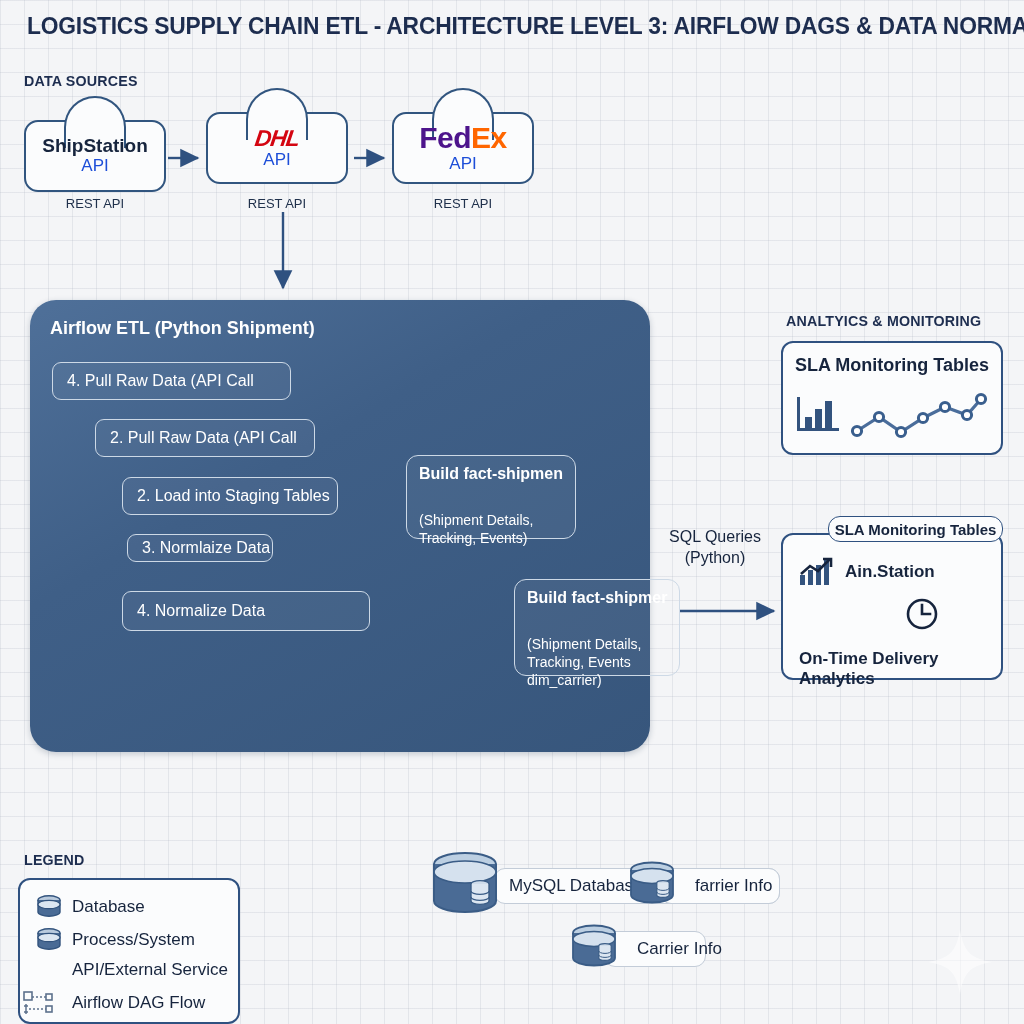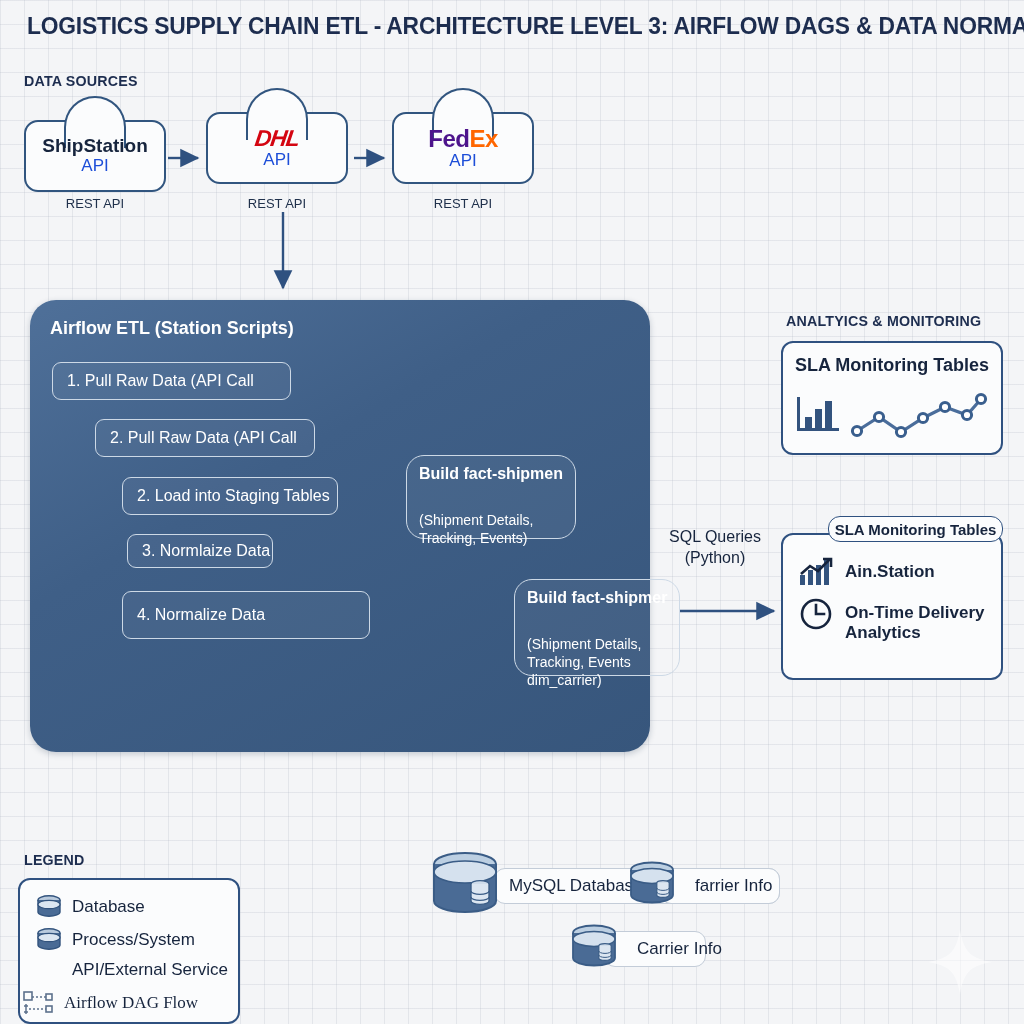--- a/index.html
+++ b/index.html
@@ -61,21 +61,21 @@
     position:absolute;font-size:13px;color:#20314c;white-space:nowrap;
     text-align:center;
   }
   .logo-shipstation{color:#16243d;font-size:19px;}
   .logo-dhl{
     color:#d40511;font-style:italic;font-weight:bold;font-size:23px;
     letter-spacing:-1px;transform:skewX(-8deg);
   }
   .logo-fedex .fx-a{color:#4d148c;}
   .logo-fedex .fx-b{color:#ff6600;}
-  .logo-fedex{font-size:24px;font-weight:bold;letter-spacing:-.5px;}
+  .logo-fedex{font-size:30px;font-weight:bold;letter-spacing:-.5px;}
 
   
   #etl-panel{
     position:absolute;left:30px;top:300px;width:620px;height:452px;
     border-radius:26px;
     background:linear-gradient(150deg,#4f7099 0%,#3f5f87 38%,#37567c 100%);
     box-shadow:0 2px 6px rgba(20,40,70,.22);
   }
   #etl-title{
     position:absolute;left:50px;top:318px;
@@ -84,21 +84,21 @@
   .task{
     position:absolute;box-sizing:border-box;
     border:1.6px solid #cdd9e6;border-radius:9px;
     background:rgba(255,255,255,.045);
     color:#ffffff;font-size:16px;
     display:flex;align-items:center;
     padding:0 14px;white-space:nowrap;
   }
   .factbox{
     position:absolute;box-sizing:border-box;
-    border:1.6px solid #cdd9e6;border-radius:18px;
+    border:1.6px solid #cdd9e6;border-radius:12px;
     background:rgba(255,255,255,.05);
     color:#ffffff;padding:8px 12px 10px 12px;
   }
   .factbox .fb-t{font-size:16px;font-weight:bold;line-height:1.25;white-space:nowrap;}
   .factbox .fb-s{font-size:14px;line-height:1.28;margin-top:28px;}
 
   
   .card{
     position:absolute;box-sizing:border-box;
     border:2.2px solid #2f5180;border-radius:12px;background:#fbfcfd;
@@ -204,27 +204,27 @@
 <div class="cloud" style="left:392px;top:112px;">
   <div class="cloud-bump"></div>
   <div class="cloud-logo logo-fedex">
     <span class="fx-a">Fed</span><span class="fx-b">Ex</span>
   </div>
   <div class="cloud-sub">API</div>
 </div>
 <div class="cloud-caption" style="left:392px;top:196px;width:142px;">REST API</div>
 
 <div id="etl-panel"></div>
-<div id="etl-title">Airflow ETL (Station Scripts)</div>
-
-<div class="task" style="left:52px;top:362px;width:239px;height:38px;">1. Pull Raw Data (API Call</div>
+<div id="etl-title">Airflow ETL (Python Shipment)</div>
+
+<div class="task" style="left:52px;top:362px;width:239px;height:38px;">4. Pull Raw Data (API Call</div>
 <div class="task" style="left:95px;top:419px;width:220px;height:38px;">2. Pull Raw Data (API Call</div>
 <div class="task" style="left:122px;top:477px;width:216px;height:38px;">2. Load into Staging Tables</div>
-<div class="task" style="left:127px;top:534px;width:146px;height:34px;">3. Normlaize Data</div>
-<div class="task" style="left:122px;top:591px;width:248px;height:48px;">4. Normalize Data</div>
+<div class="task" style="left:127px;top:534px;width:146px;height:28px;">3. Normlaize Data</div>
+<div class="task" style="left:122px;top:591px;width:248px;height:40px;">4. Normalize Data</div>
 
 <div class="factbox" style="left:406px;top:455px;width:170px;height:84px;">
   <div class="fb-t">Build fact-shipmen</div>
   <div class="fb-s" style="white-space:pre-line;">(Shipment Details,
 Tracking, Events)</div>
 </div>
 
 <div class="factbox" style="left:514px;top:579px;width:166px;height:97px;">
   <div class="fb-t">Build fact-shipmer</div>
   <div class="fb-s" style="white-space:pre-line;">(Shipment Details,
@@ -265,21 +265,21 @@
     <svg width="34" height="30" viewBox="0 0 34 30">
       <rect x="1" y="18" width="5" height="10" fill="#33537e"></rect>
       <rect x="9" y="13" width="5" height="15" fill="#33537e"></rect>
       <rect x="17" y="8" width="5" height="20" fill="#33537e"></rect>
       <rect x="25" y="3" width="5" height="25" fill="#33537e"></rect>
       <polyline points="2,17 11,9 19,14 31,2" fill="none" stroke="#16243d" stroke-width="2.6"></polyline>
       <path d="M24,2 L32,2 L32,10" fill="none" stroke="#16243d" stroke-width="2.6"></path>
     </svg>
     <div class="kpi-text">Ain.Station</div>
   </div>
-  <div class="kpi-row" style="position:absolute;left:16px;top:62px;align-items:flex-start;">
+  <div class="kpi-row" style="position:absolute;left:16px;top:62px;align-items:flex-end;flex-direction:column;">
     <svg width="34" height="34" viewBox="0 0 34 34">
       <circle cx="17" cy="17" r="14" fill="none" stroke="#16243d" stroke-width="2.6"></circle>
       <path d="M17,8 L17,17 L25,17" fill="none" stroke="#16243d" stroke-width="2.6" stroke-linecap="square"></path>
     </svg>
     <div class="kpi-text" style="white-space:pre-line;padding-top:6px;">On-Time Delivery
 Analytics</div>
   </div>
 </div>
 
 <div id="legend-box"></div>
@@ -300,21 +300,21 @@
     <ellipse cx="13" cy="9.5" rx="11" ry="4.2" fill="#dce6f1" stroke="#32537d" stroke-width="1.2"></ellipse>
   </svg>
   <span>Process/System</span>
 </div>
 
 <div class="legend-row" style="left:36px;top:960px;">
   <span style="width:26px;display:inline-block;"></span>
   <span>API/External Service</span>
 </div>
 
-<div class="legend-row" style="left:22px;top:990px;gap:8px;font-family:Liberation Serif, serif;">
+<div class="legend-row" style="left:22px;top:990px;gap:16px;">
   <svg width="34" height="26" viewBox="0 0 34 26">
     <rect x="2" y="2" width="8" height="8" fill="none" stroke="#5d718d" stroke-width="1.6"></rect>
     <rect x="24" y="4" width="6" height="6" fill="none" stroke="#5d718d" stroke-width="1.6"></rect>
     <rect x="24" y="16" width="6" height="6" fill="none" stroke="#5d718d" stroke-width="1.6"></rect>
     <line x1="10" y1="7" x2="24" y2="7" stroke="#5d718d" stroke-width="1.3" stroke-dasharray="2 2"></line>
     <line x1="7" y1="19" x2="24" y2="19" stroke="#5d718d" stroke-width="1.3" stroke-dasharray="2 2"></line>
     <path d="M2,16 L6,16 M2,22 L6,22 M4,14 L4,24" stroke="#5d718d" stroke-width="1.5"></path>
   </svg>
   <span>Airflow DAG Flow</span>
 </div>

